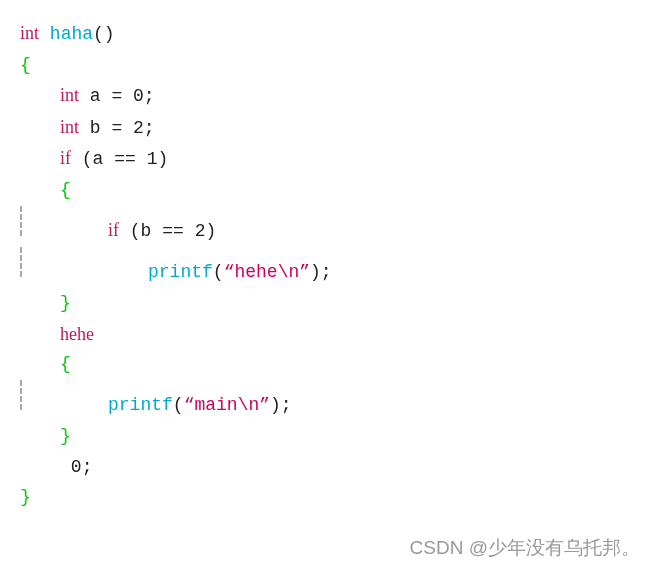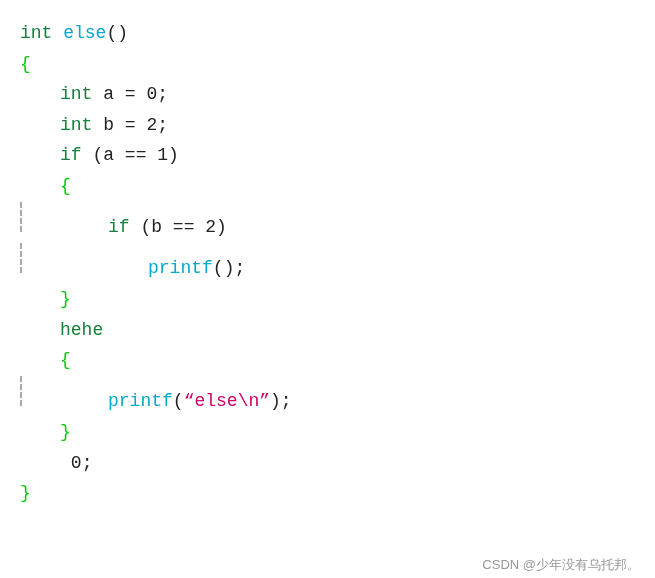--- a/index.html
+++ b/index.html
@@ -25,21 +25,22 @@
       height: 100%;
     }
 
     .line {
       display: flex;
       align-items: baseline;
       white-space: pre;
     }
 
     .kw {
-      color: #15803d; 
+      color: #be185d; 
+      font-family: Liberation Serif, serif;
     }
 
     .func {
       color: #00aacc;
     }
 
     .paren {
       color: #00cc00;
     }
 
@@ -59,34 +60,34 @@
       color: #cc0066;
     }
 
     .indent1 {
       display: inline-block;
       width: 40px;
     }
 
     .watermark {
       position: absolute;
-      bottom: 2px;
+      bottom: 14px;
       right: 15px;
-      font-size: 13px;
+      font-size: 19px;
       color: #999999;
       font-family: Arial, sans-serif;
     }
   </style>
 </head>
 <body>
 
 <div class="code-container">
 
   <div class="line">
-    <span class="kw">int</span><span class="plain"> </span><span class="func">else</span><span class="plain">()</span>
+    <span class="kw">int</span><span class="plain"> </span><span class="func">haha</span><span class="plain">()</span>
   </div>
 
   <div class="line">
     <span class="paren">{</span>
   </div>
 
   <div class="line">
     <span class="indent1"></span><span class="kw">int</span><span class="plain"> a </span><span class="op">=</span><span class="plain"> </span><span class="num">0</span><span class="plain">;</span>
   </div>
 
@@ -100,37 +101,37 @@
 
   <div class="line">
     <span class="indent1"></span><span class="paren">{</span>
   </div>
 
   <div class="line">
     <span style="display:inline-block;width:8px;border-left:2px dashed #aaa;height:1.7em;vertical-align:middle;margin-right:0;"></span><span class="indent1"></span><span class="indent1"></span><span class="kw">if</span><span class="plain"> </span><span class="plain">(b </span><span class="op">==</span><span class="plain"> </span><span class="num">2</span><span class="plain">)</span>
   </div>
 
   <div class="line">
-    <span style="display:inline-block;width:8px;border-left:2px dashed #aaa;height:1.7em;vertical-align:middle;margin-right:0;"></span><span class="indent1"></span><span class="indent1"></span><span class="indent1"></span><span class="func">printf</span><span class="plain">(</span><span class="plain">);</span>
+    <span style="display:inline-block;width:8px;border-left:2px dashed #aaa;height:1.7em;vertical-align:middle;margin-right:0;"></span><span class="indent1"></span><span class="indent1"></span><span class="indent1"></span><span class="func">printf</span><span class="plain">(</span><span class="string">“hehe\n”</span><span class="plain">);</span>
   </div>
 
   <div class="line">
     <span class="indent1"></span><span class="paren">}</span>
   </div>
 
   <div class="line">
     <span class="indent1"></span><span class="kw">hehe</span>
   </div>
 
   <div class="line">
     <span class="indent1"></span><span class="paren">{</span>
   </div>
 
   <div class="line">
-    <span style="display:inline-block;width:8px;border-left:2px dashed #aaa;height:1.7em;vertical-align:middle;margin-right:0;"></span><span class="indent1"></span><span class="indent1"></span><span class="func">printf</span><span class="plain">(</span><span class="string">“else\n”</span><span class="plain">);</span>
+    <span style="display:inline-block;width:8px;border-left:2px dashed #aaa;height:1.7em;vertical-align:middle;margin-right:0;"></span><span class="indent1"></span><span class="indent1"></span><span class="func">printf</span><span class="plain">(</span><span class="string">“main\n”</span><span class="plain">);</span>
   </div>
 
   <div class="line">
     <span class="indent1"></span><span class="paren">}</span>
   </div>
 
   <div class="line">
     <span class="indent1"></span><span class="plain"> </span><span class="num">0</span><span class="plain">;</span>
   </div>
 

